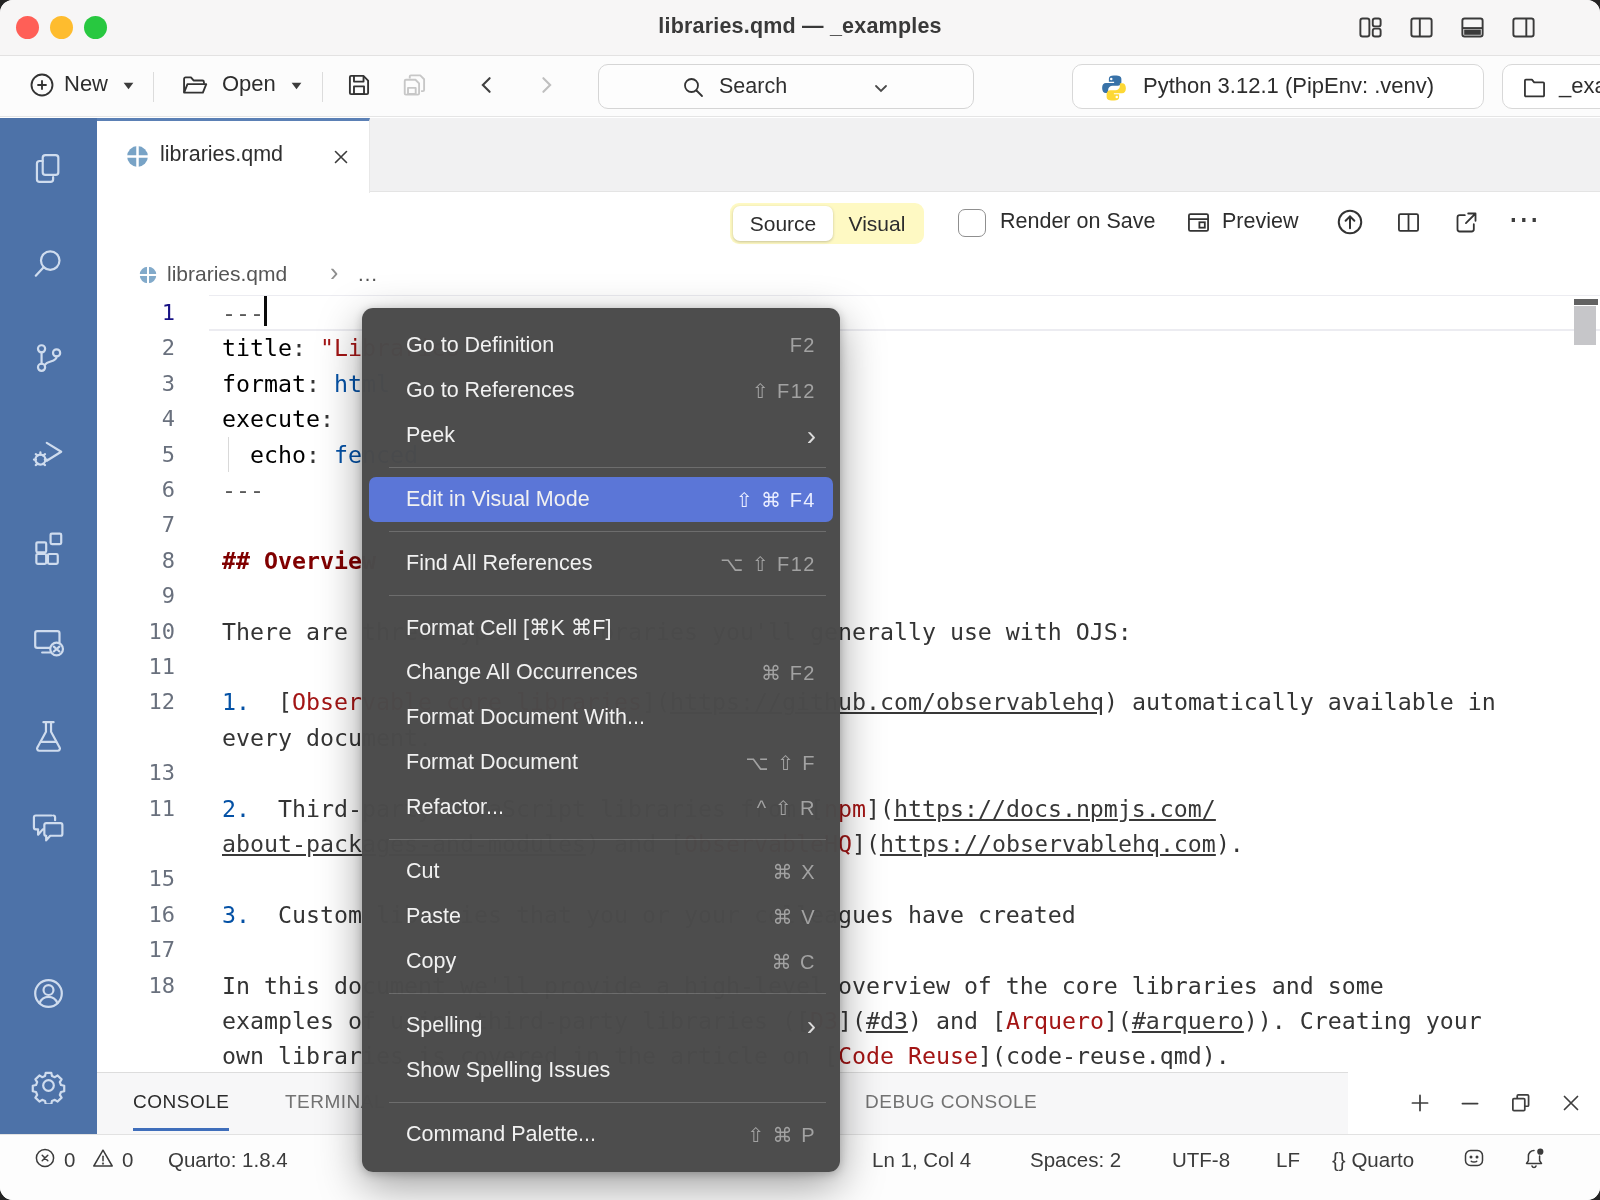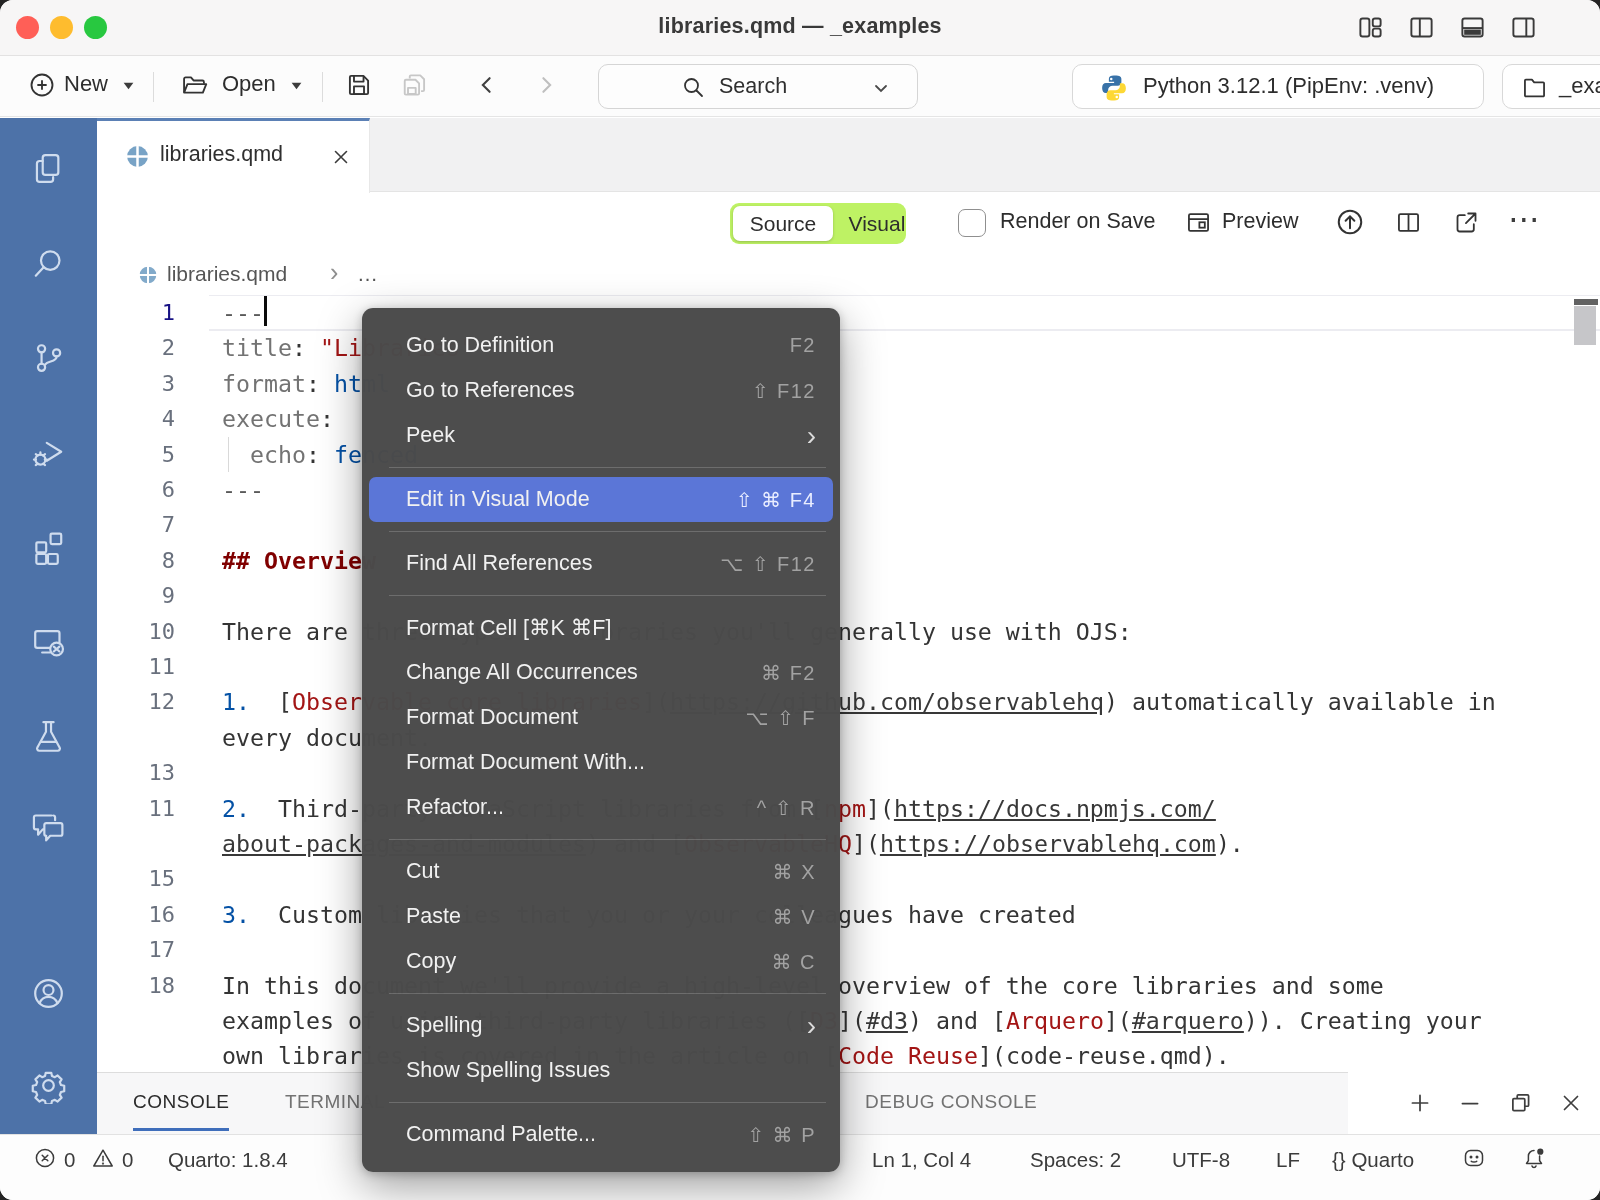--- a/index.html
+++ b/index.html
@@ -16,56 +16,56 @@
   .tl.green{left:84px;background:#28c840;}
   .win-title{position:absolute;left:0;right:0;top:14px;text-align:center;font-size:21.5px;font-weight:600;color:#393939;letter-spacing:.2px;}
   .tb-icon{position:absolute;top:14px;width:27px;height:27px;color:#3a3a3a;}
 
   
   .toolbar{position:absolute;left:0;top:56px;width:1600px;height:61px;background:#fcfcfc;border-bottom:1px solid #e5e5e5;}
   .tool-icon{position:absolute;top:15px;width:28px;height:28px;color:#333;}
   .tool-label{position:absolute;top:15px;font-size:22px;color:#2d2d2d;}
   .tcaret{position:absolute;top:25px;width:13px;height:10px;color:#3c3c3c;}
   .tsep{position:absolute;top:16px;width:1px;height:30px;background:#dcdcdc;}
-  .searchbox{position:absolute;left:598px;top:8px;width:320px;height:45px;border:1px solid #d5d5d5;border-radius:10px;background:#fdfdfd;}
+  .searchbox{position:absolute;left:598px;top:8px;width:376px;height:45px;border:1px solid #d5d5d5;border-radius:10px;background:#fdfdfd;}
   .interp-btn{position:absolute;left:1072px;top:8px;width:412px;height:45px;border:1px solid #d8d8d8;border-radius:10px;background:#fff;}
   .folder-btn{position:absolute;left:1502px;top:8px;width:150px;height:45px;border:1px solid #d8d8d8;border-radius:10px;background:#fff;}
 
   
   .activitybar{position:absolute;left:0;top:118px;width:97px;height:1016px;background:#4d72a8;}
   .ab-icon{position:absolute;left:30px;width:37px;height:37px;color:#cfdcee;}
 
   
   .tabstrip{position:absolute;left:97px;top:118px;width:1503px;height:74px;background:#f1f1f2;border-bottom:1px solid #e4e4e4;}
   .tab{position:absolute;left:0;top:0;width:273px;height:75px;background:#fff;border-top:3.5px solid #5b80b5;border-right:1px solid #e8e8e8;z-index:2;}
   .tab-icon{position:absolute;left:28px;top:23px;width:25px;height:25px;}
   .tab-label{position:absolute;left:63px;top:21px;font-size:21.5px;color:#2f2f2f;}
   .tab-close{position:absolute;left:234px;top:26px;width:20px;height:20px;color:#3b3b3b;}
 
   .edheader{position:absolute;left:97px;top:192px;width:1503px;height:63px;background:#fff;}
-  .segctl{position:absolute;left:633px;top:11px;width:176px;height:41px;background:#bef264;border-radius:9px;}
+  .segctl{position:absolute;left:633px;top:11px;width:194px;height:41px;background:#fef9c3;border-radius:9px;}
   .seg-source{position:absolute;left:3px;top:3px;width:100px;height:35px;background:#fff;border-radius:7px;box-shadow:0 1px 3px rgba(0,0,0,.22);text-align:center;line-height:35px;font-size:21px;color:#2d2d2d;}
   .seg-visual{position:absolute;left:103px;top:3px;width:88px;height:35px;text-align:center;line-height:35px;font-size:21px;color:#2d2d2d;}
   .checkbox{position:absolute;left:861px;top:17px;width:28px;height:28px;border:1.7px solid #8f8f8f;border-radius:7px;background:#fff;}
   .eh-label{position:absolute;top:17px;font-size:21.5px;color:#2d2d2d;}
   .eh-icon{position:absolute;width:27px;height:27px;color:#333;}
   .eh-more{position:absolute;left:1411px;top:8px;font-size:32px;color:#3c3c3c;}
 
   .breadcrumb{position:absolute;left:97px;top:255px;width:1503px;height:40px;background:#fff;}
   .bc-icon{position:absolute;left:41px;top:10px;width:20px;height:20px;opacity:.92;}
   .bc-file{position:absolute;left:70px;top:7px;font-size:21px;color:#555;}
   .bc-chev{position:absolute;left:233px;top:3px;font-size:25px;color:#8f8f8f;}
   .bc-dots{position:absolute;left:260px;top:7px;font-size:21px;color:#555;}
 
   
   .editor{position:absolute;left:97px;top:295px;width:1503px;height:777px;background:#fff;overflow:hidden;}
   .gut-num{position:absolute;left:8px;width:70px;text-align:right;height:35.4px;line-height:35.4px;font-family:"DejaVu Sans Mono","Liberation Mono",monospace;font-size:22px;color:#69707d;}
   .gut-num.active{color:#171184;}
   .code-row{position:absolute;left:125px;height:35.4px;line-height:35.4px;font-family:"DejaVu Sans Mono","Liberation Mono",monospace;font-size:23.25px;white-space:pre;color:#343434;}
-  .cs-key{color:#737373;} .cs-str{color:#a31515;} .cs-val{color:#0451a5;}
+  .cs-key{color:#000000;} .cs-str{color:#a31515;} .cs-val{color:#0451a5;}
   .cs-dim{color:#595959;} .cs-head{color:#800000;font-weight:bold;} .cs-num{color:#0451a5;}
   .cs-link{color:#a31515;} .cs-url{color:#383838;text-decoration:underline;} .cs-p{color:#343434;}
   .cursor{display:inline-block;width:2.6px;height:30px;background:#0b0b0b;vertical-align:-5px;}
   .curline{position:absolute;left:112px;top:-1px;width:1391px;height:37px;border-top:2px solid #ececf1;border-bottom:2px solid #ececf1;}
   .indent-guide{position:absolute;left:131px;width:1px;height:35.4px;background:#d9d9d9;}
   .scroll-thumb{position:absolute;left:1477px;top:11px;width:22px;height:39px;background:#c6c6c9;}
   .scroll-mark{position:absolute;left:1477px;top:4px;width:24px;height:6px;background:#626262;}
 
   
   .panel{position:absolute;left:97px;top:1072px;width:1251px;height:62px;background:#f7f7f8;border-top:1px solid #dddddd;}
@@ -493,28 +493,28 @@
       <div class="menu-div" data-interactable="false"></div>
       <div class="menu-item" data-interactable="true">
         <div class="lbl" data-interactable="false">Format Cell [⌘K ⌘F]</div>
         <div class="sc" data-interactable="false"></div>
       </div>
       <div class="menu-item" data-interactable="true">
         <div class="lbl" data-interactable="false">Change All Occurrences</div>
         <div class="sc" data-interactable="false">⌘ F2</div>
       </div>
       <div class="menu-item" data-interactable="true">
+        <div class="lbl" data-interactable="false">Format Document With...</div>
+        <div class="sc" data-interactable="false"></div>
+      </div>
+      <div class="menu-item" data-interactable="true">
         <div class="lbl" data-interactable="false">Format Document</div>
         <div class="sc" data-interactable="false">⌥ ⇧ F</div>
       </div>
       <div class="menu-item" data-interactable="true">
-        <div class="lbl" data-interactable="false">Format Document With...</div>
-        <div class="sc" data-interactable="false"></div>
-      </div>
-      <div class="menu-item" data-interactable="true">
         <div class="lbl" data-interactable="false">Refactor...</div>
         <div class="sc" data-interactable="false">^ ⇧ R</div>
       </div>
       <div class="menu-div" data-interactable="false"></div>
       <div class="menu-item" data-interactable="true">
         <div class="lbl" data-interactable="false">Cut</div>
         <div class="sc" data-interactable="false">⌘ X</div>
       </div>
       <div class="menu-item" data-interactable="true">
         <div class="lbl" data-interactable="false">Paste</div>

